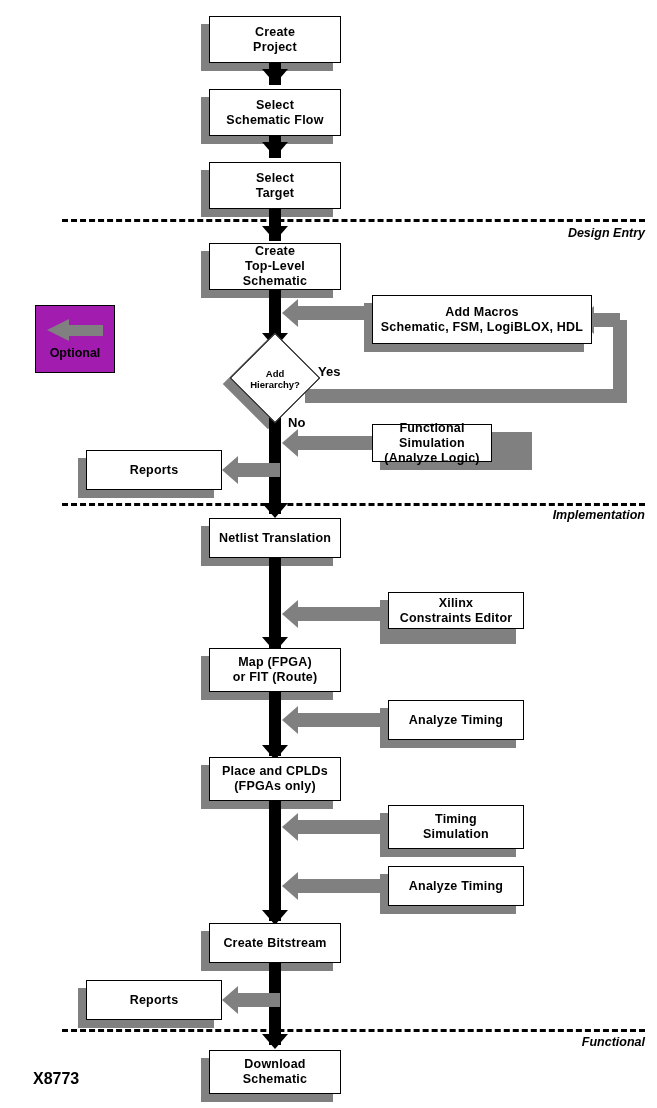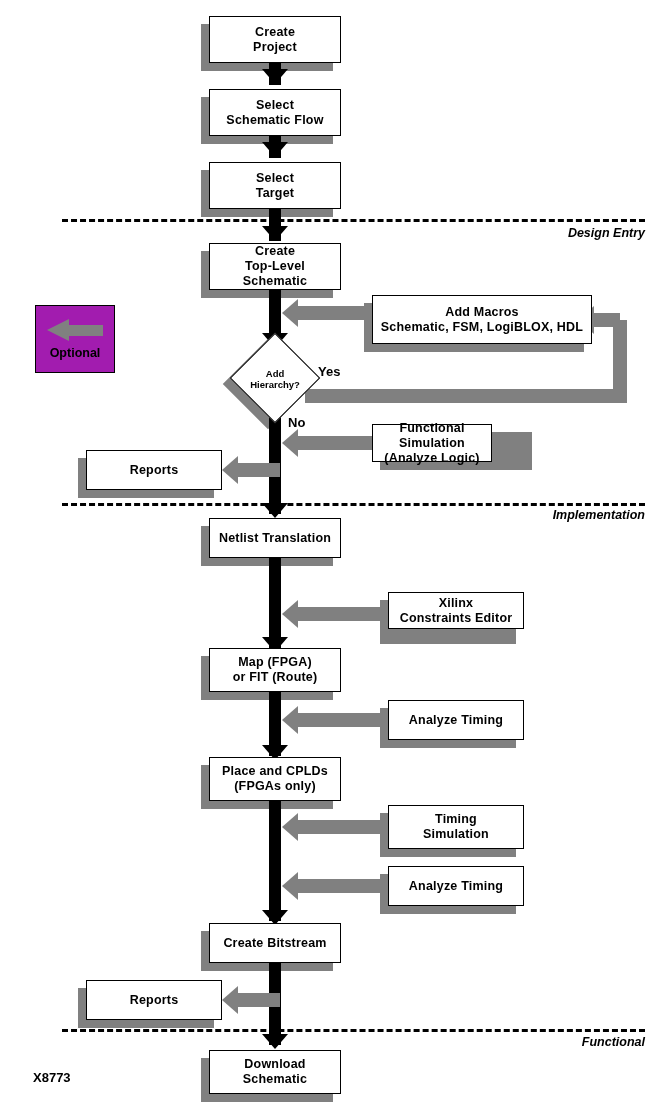--- a/index.html
+++ b/index.html
@@ -108,21 +108,21 @@
   .legend-arrow .lbar{position:absolute;right:0;top:6px;width:34px;height:11px;background:#808080;}
   .legend-arrow .lhead{
     position:absolute;left:0;top:0;width:0;height:0;
     border-top:11px solid transparent;border-bottom:11px solid transparent;
     border-right:22px solid #808080;
   }
   .legend-label{font-weight:bold;font-size:12.5px;color:#000000;}
 
   .figid{
     position:absolute;z-index:9;
-    font-weight:bold;font-size:13px;color:#000000;
+    font-weight:bold;font-size:16px;color:#000000;
   }
 </style>
 </head>
 <body>
 
 <div class="stage">
 
   <div class="spine" style="left:269px;top:63px;width:12px;height:22px;"></div>
   <div class="arrowdown" style="left:262px;top:69px;"></div>
 

